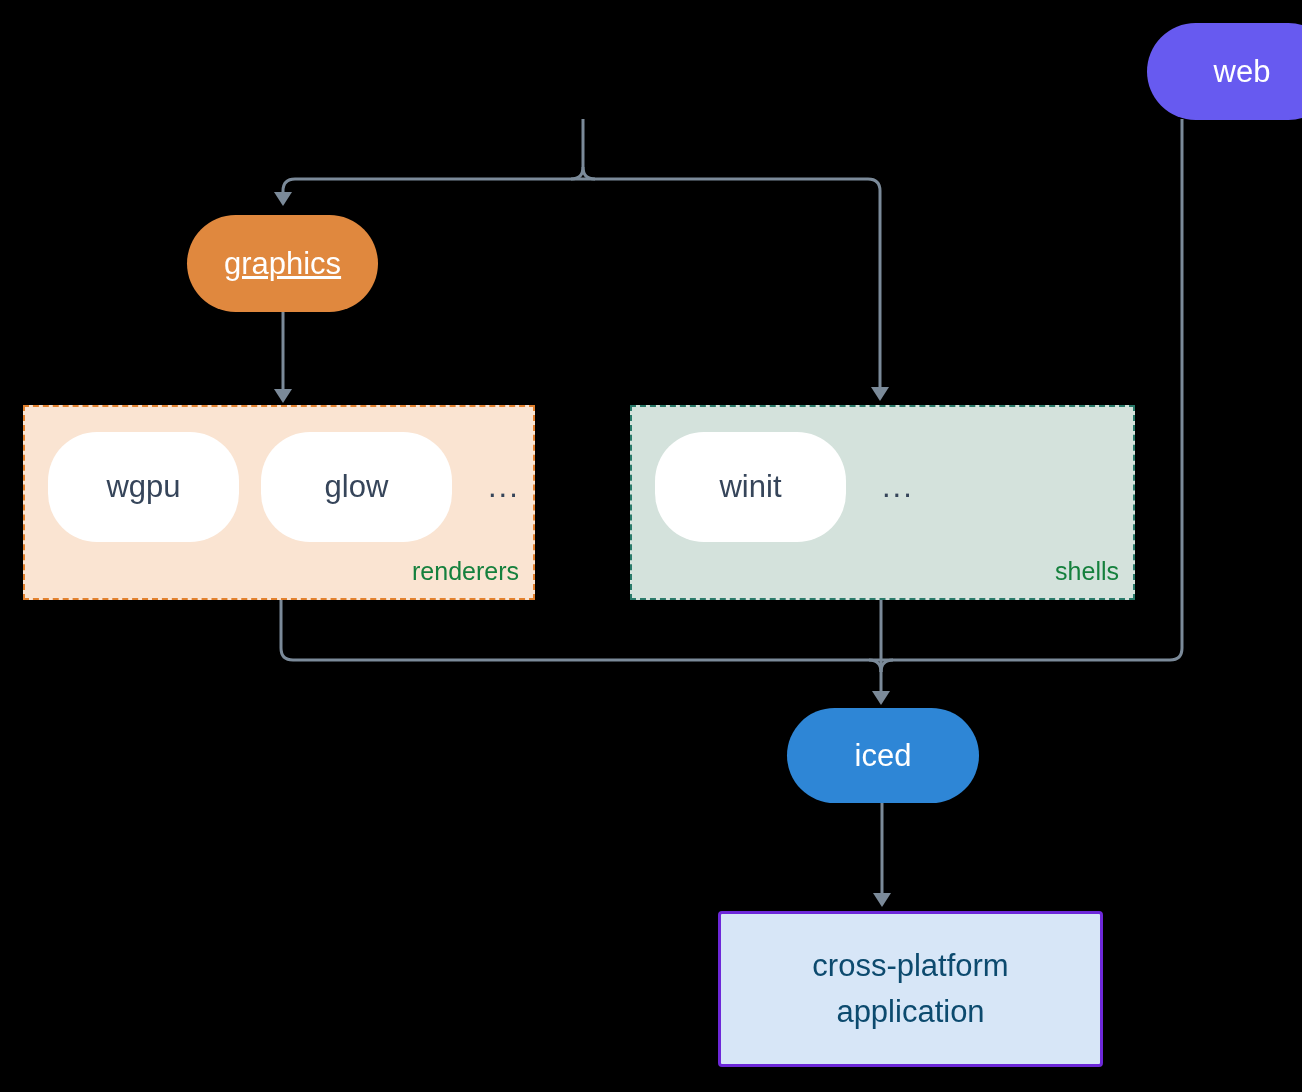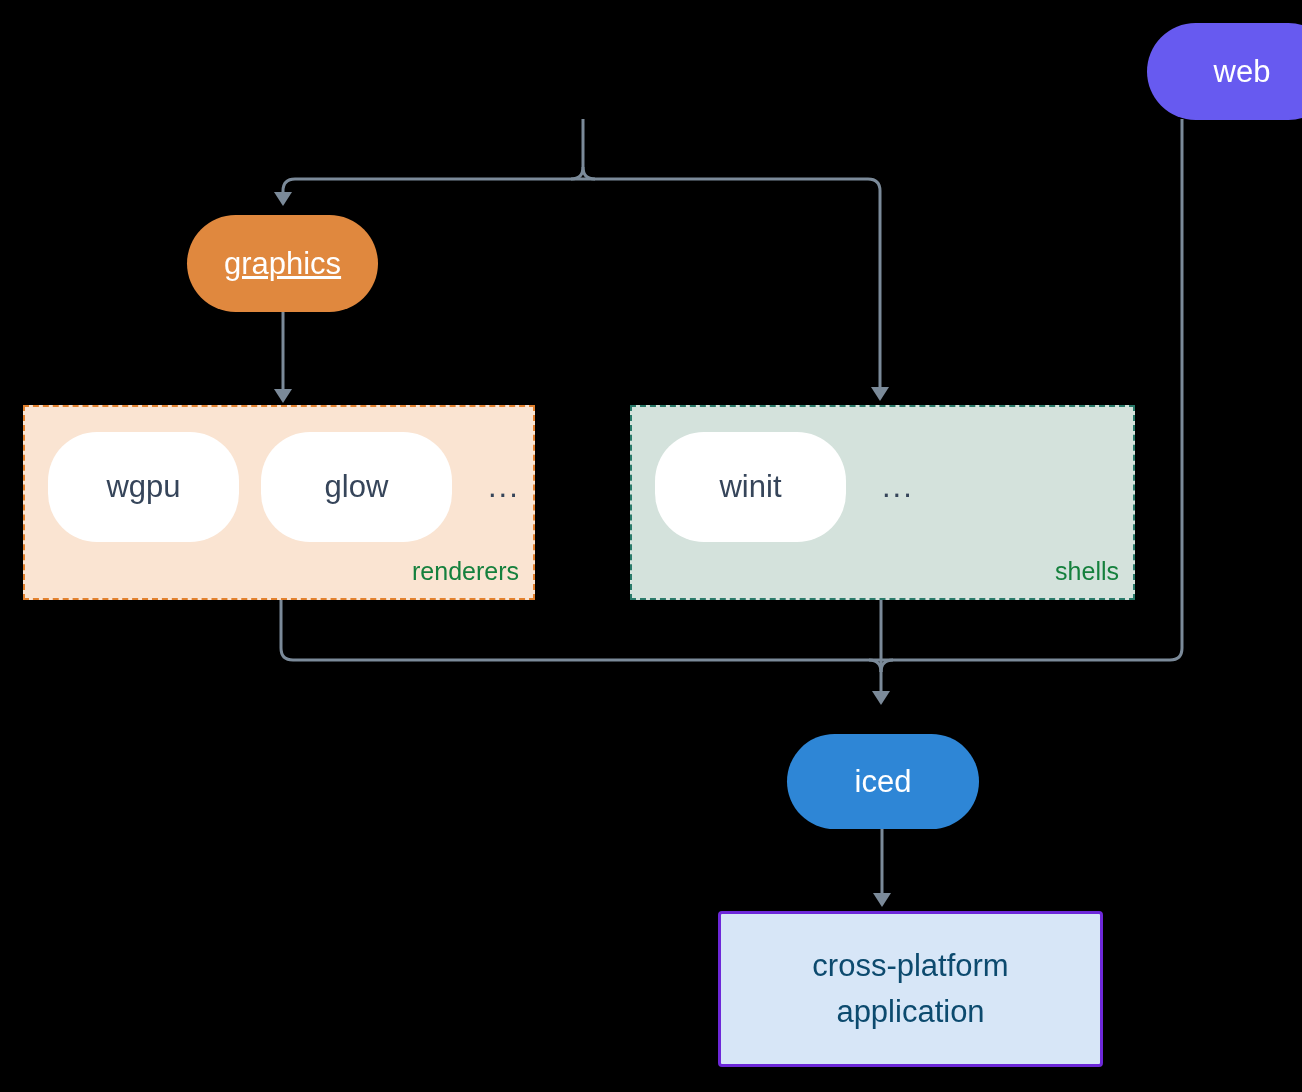--- a/index.html
+++ b/index.html
@@ -11,21 +11,21 @@
   svg.connectors path { stroke:#7b8a99; stroke-width:3; fill:none; }
   svg.connectors polygon { fill:#7b8a99; stroke:none; }
 
   .pill {
     position:absolute; display:flex; align-items:center; justify-content:center;
     border-radius:60px; color:#ffffff; font-size:31px;
   }
   .node-native   { left:487px;  top:23px;  width:191px; height:97px; background:#675af0; }
   .node-web      { left:1147px; top:23px;  width:190px; height:97px; background:#675af0; }
   .node-graphics { left:187px;  top:215px; width:191px; height:97px; background:#e0883e;text-decoration:underline; }
-  .node-iced     { left:787px;  top:708px; width:192px; height:95px; background:#2e86d6;margin-top:26px; }
+  .node-iced     { left:787px;  top:708px; width:192px; height:95px; background:#2e86d6; }
 
   .group {
     position:absolute; top:405px; height:195px; box-sizing:border-box;
     border:2px dashed;
   }
   .group-renderers { left:23px;  width:512px; background:#fae4d2; border-color:#e2812e; }
   .group-shells    { left:630px; width:505px; background:#d4e2dc; border-color:#2a7a6a; }
   .group-pills { display:flex; align-items:center; gap:22px; padding:25px 0 0 23px; }
   .white-pill {
     width:191px; height:110px; background:#ffffff; border-radius:49px;

